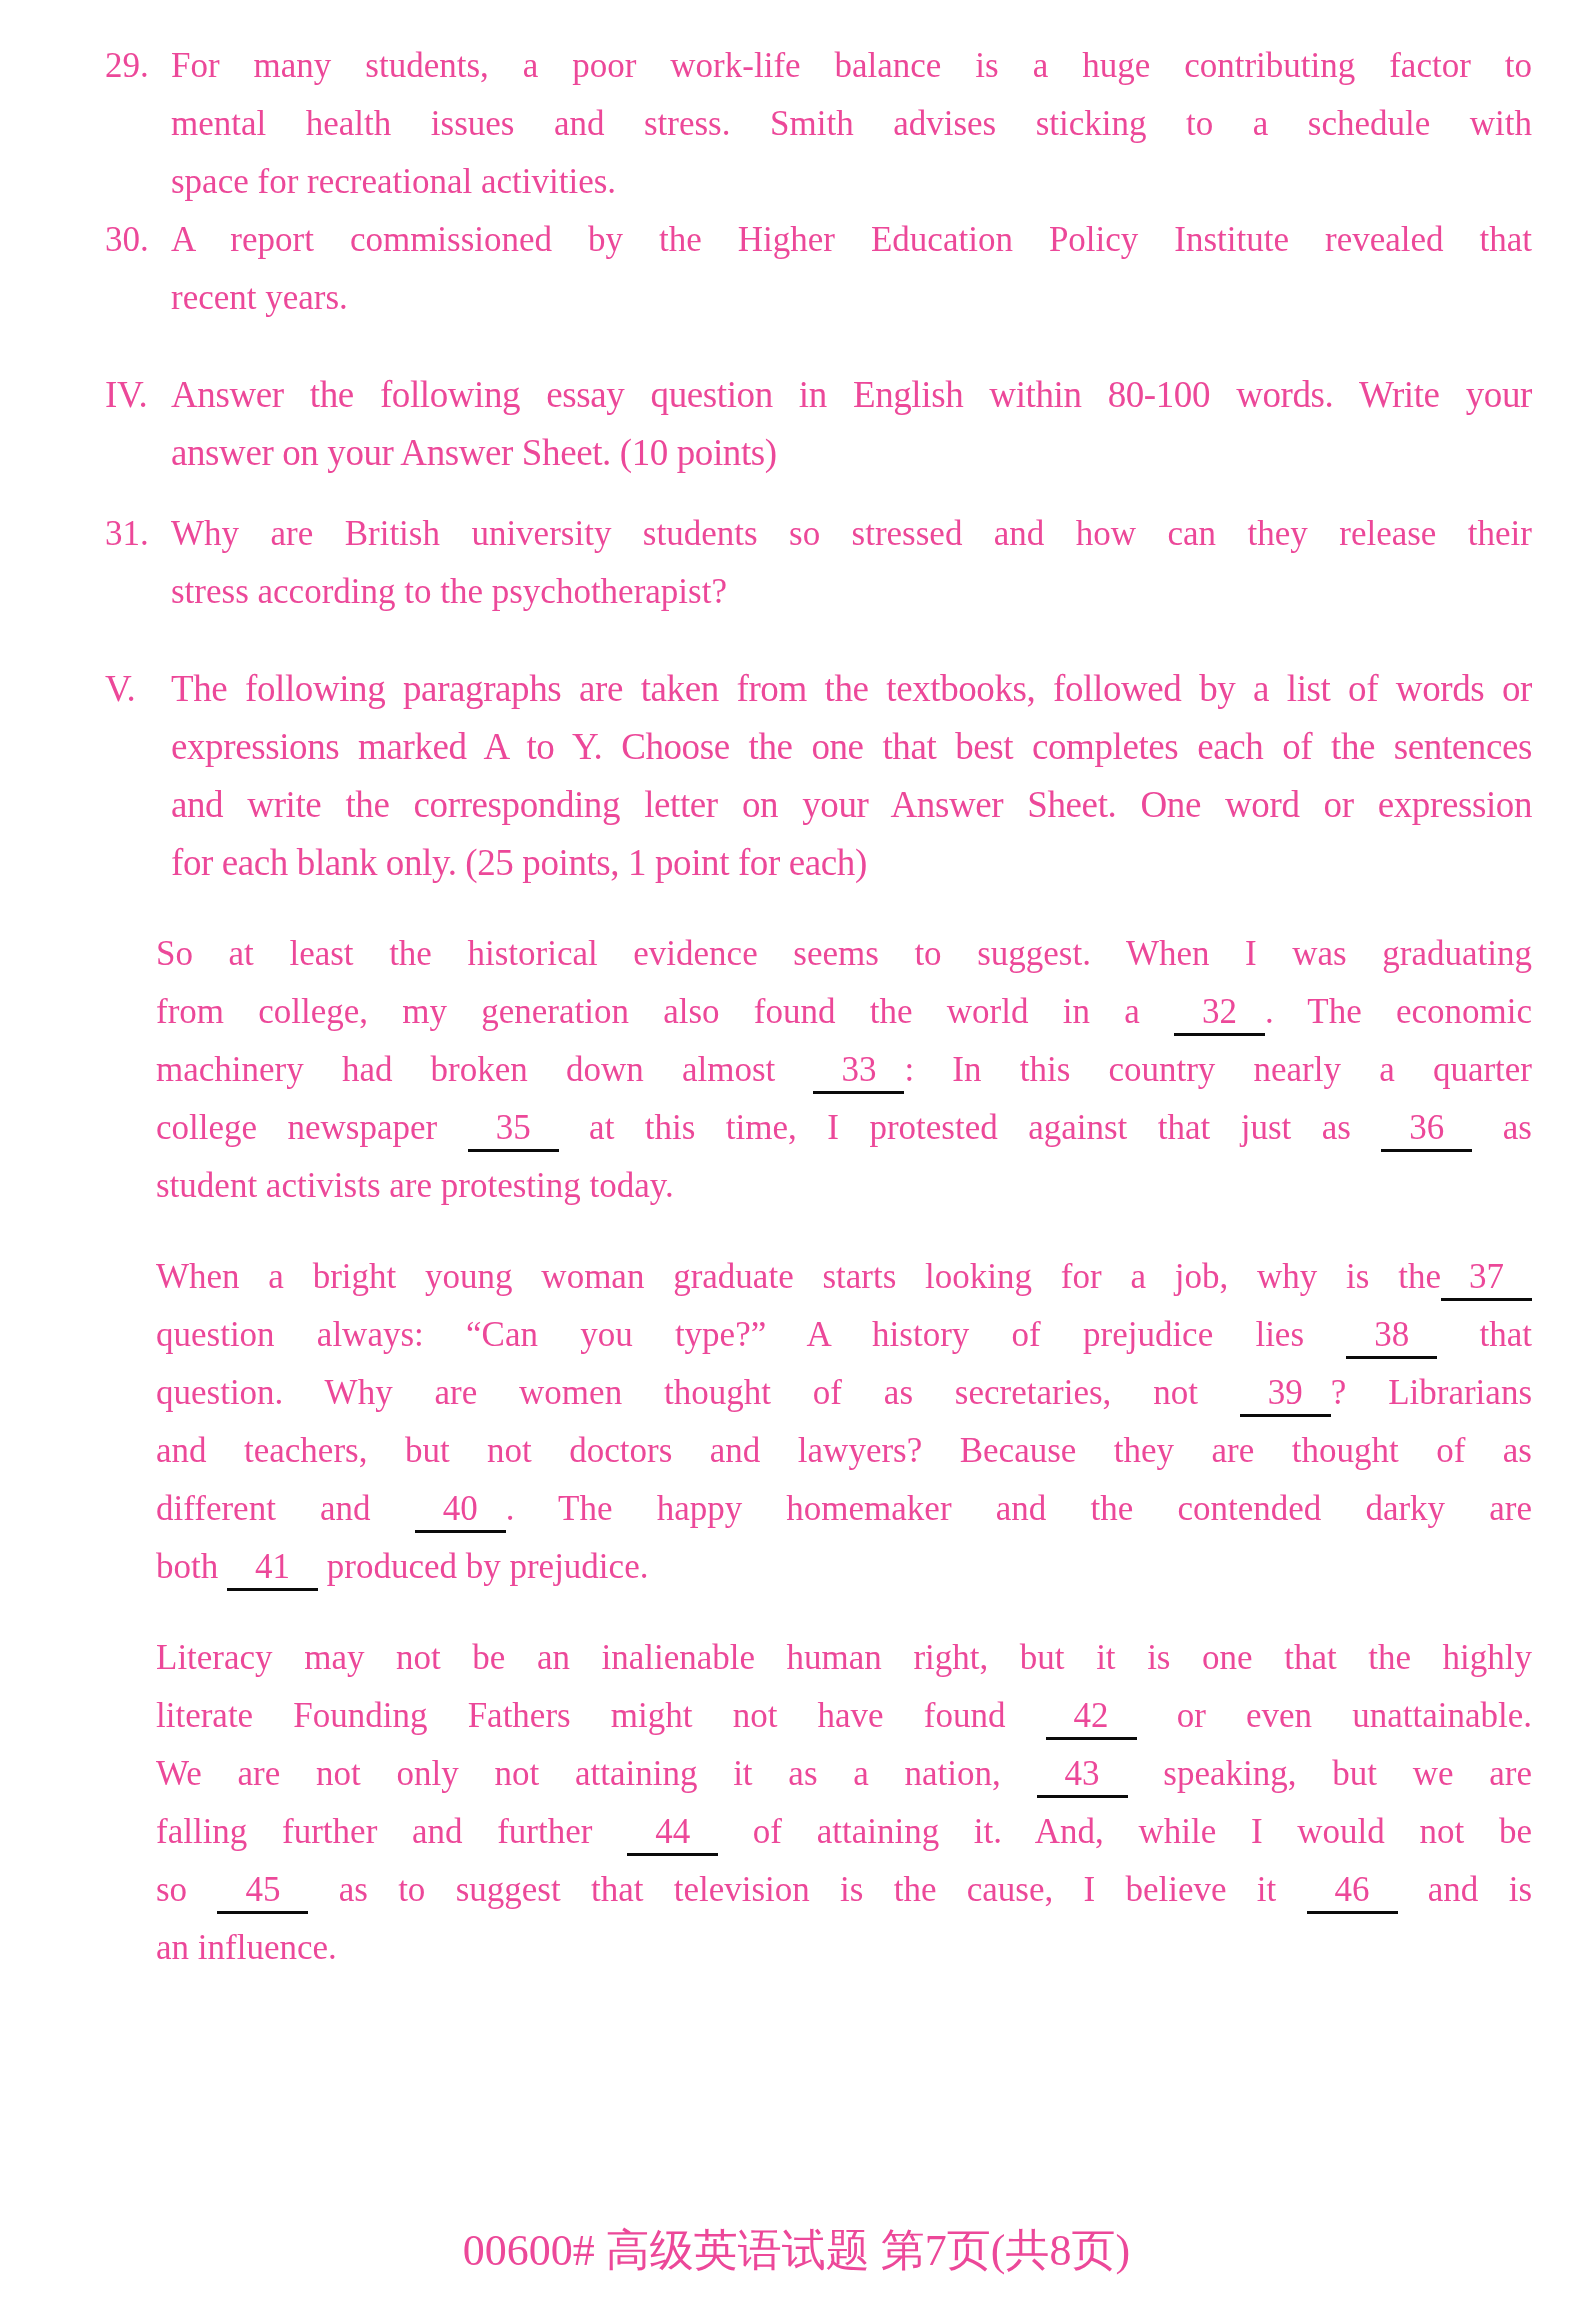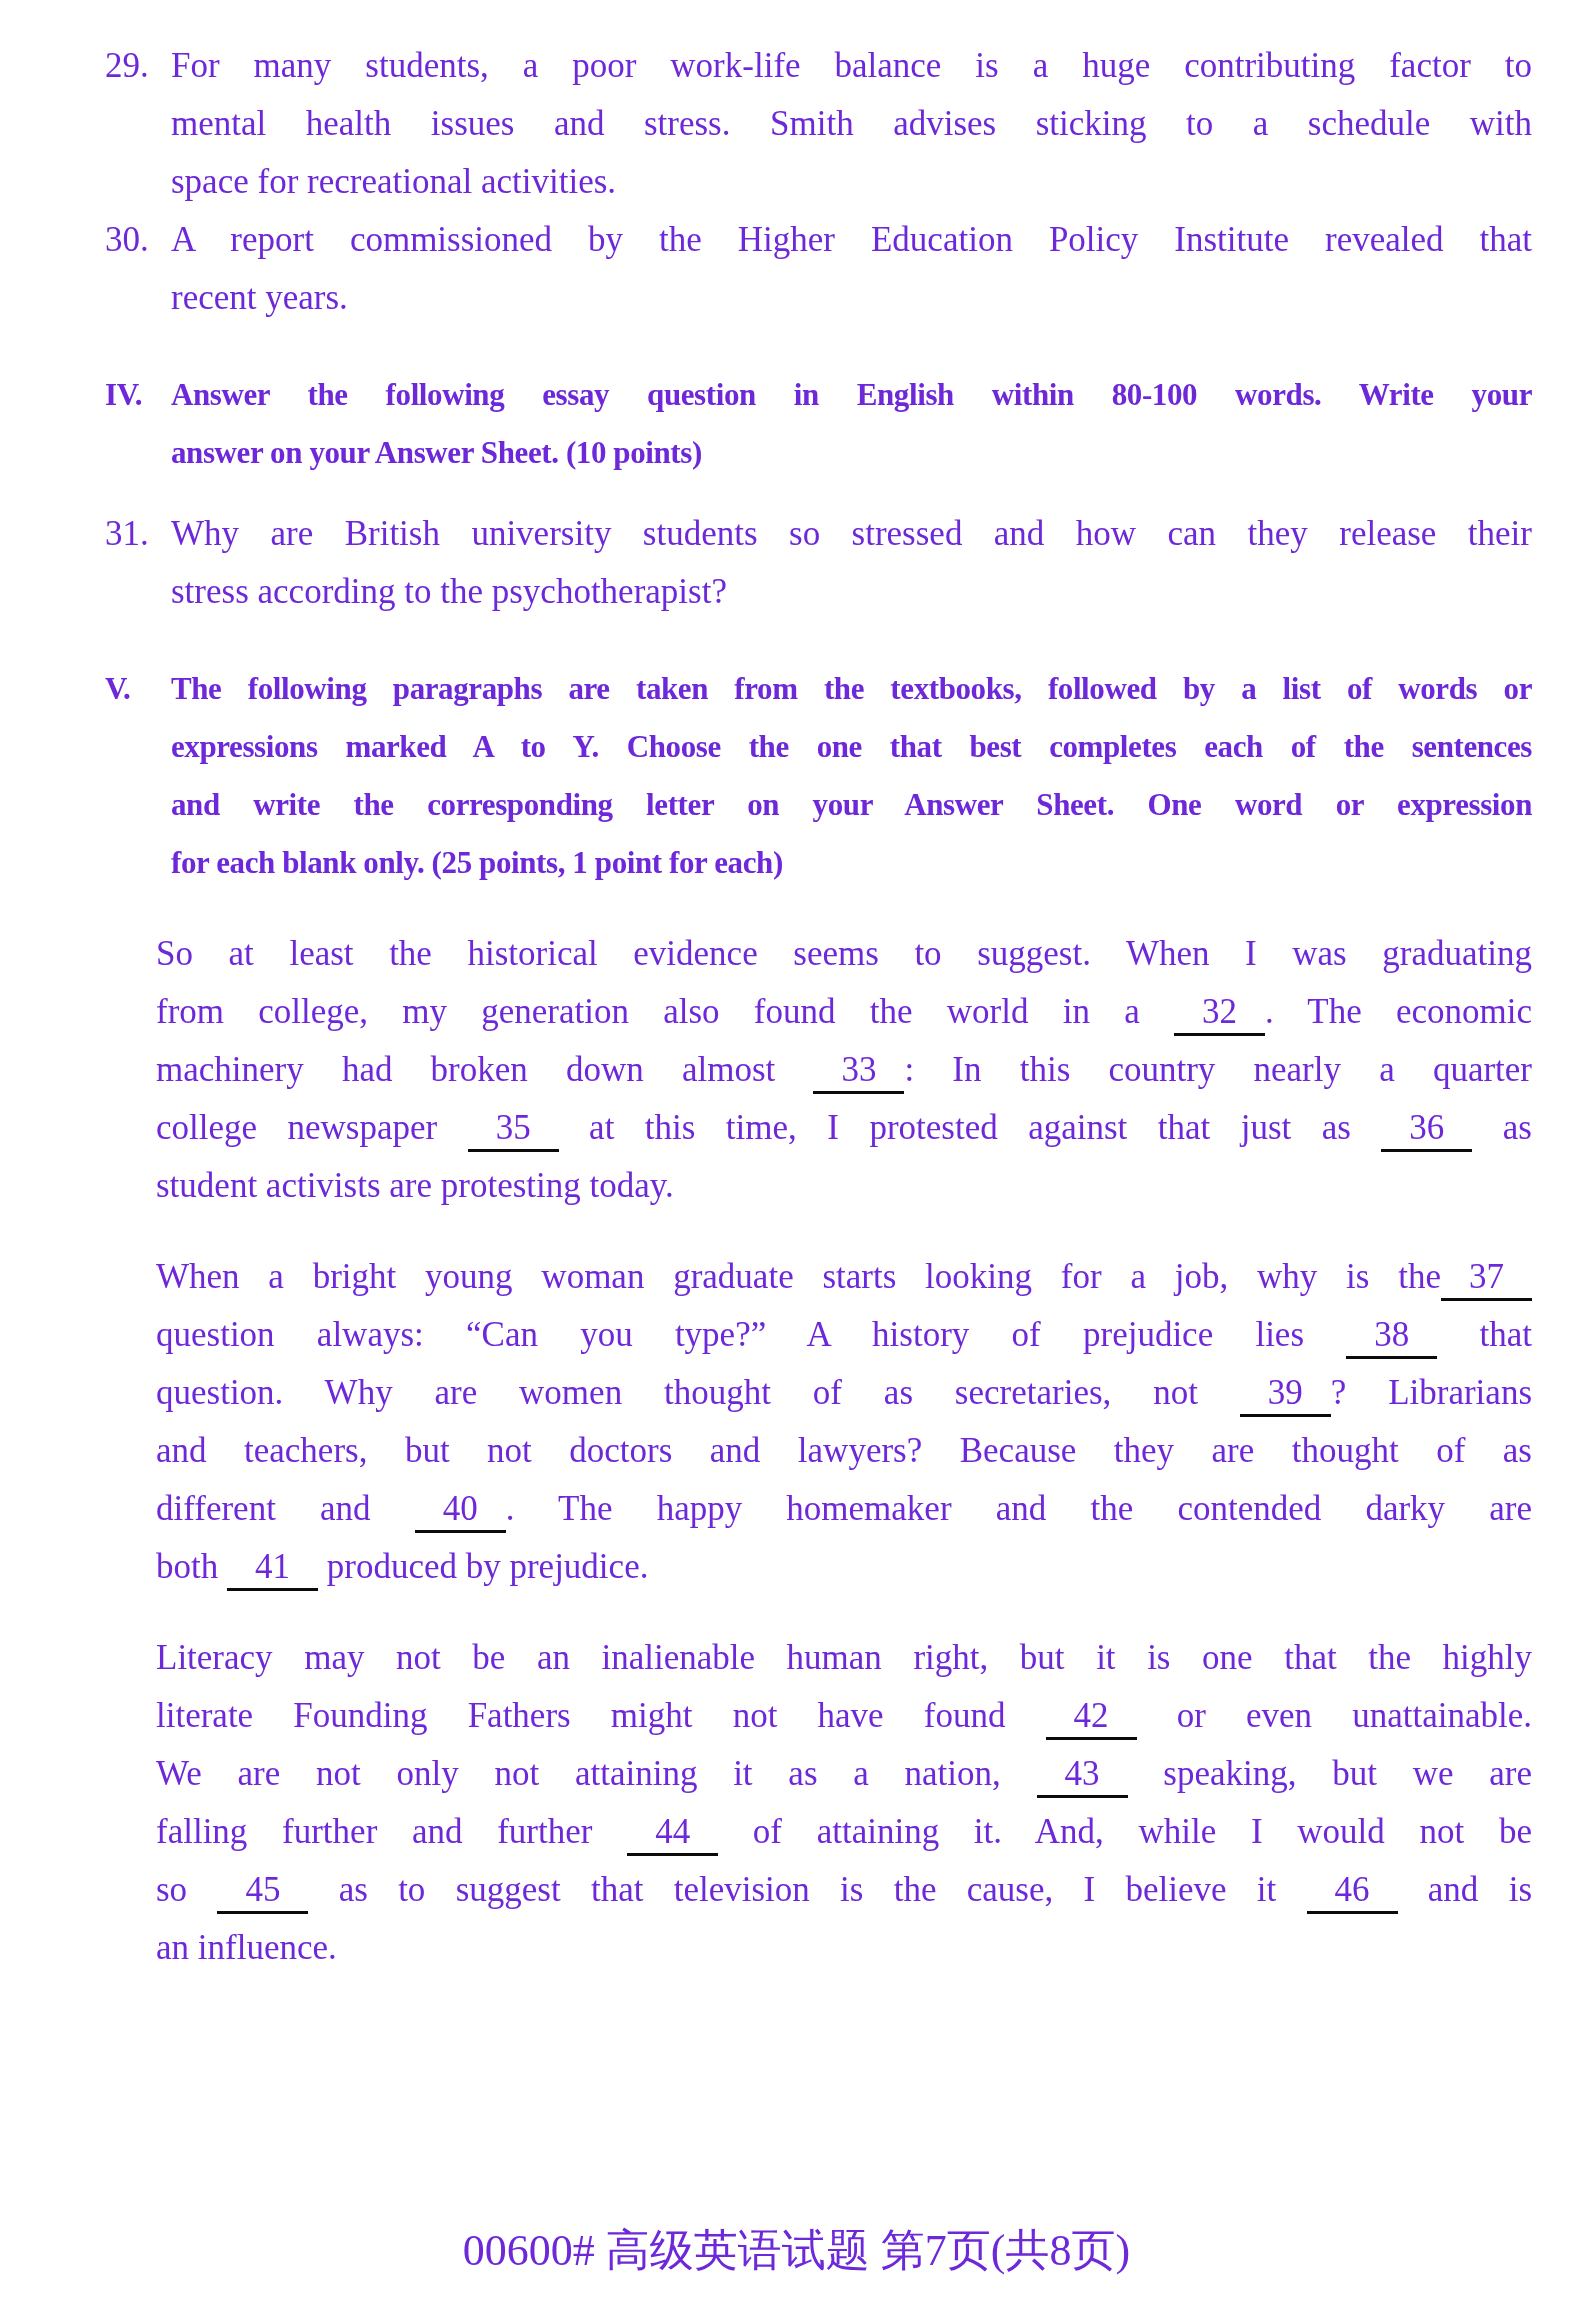--- a/index.html
+++ b/index.html
@@ -2,42 +2,42 @@
 <html style="font-size:14px"><head>
 <meta charset="utf-8">
 <style>
   html, body { margin: 0; padding: 0; background: #e8e8e8; }
   .page {
     position: relative;
     width: 1593px;
     height: 2319px;
     margin: 0 auto;
     background: #ffffff;
-    color: #6d28d9;
+    color: #ec4899;
     font-family: "Liberation Serif", "DejaVu Serif", serif;
     font-size: 35px;
     line-height: 58px;
     box-sizing: border-box;
     padding: 37px 61px 0 105px;
     display: flex;
     flex-direction: column;
     overflow: hidden;
   }
   .block { position: relative; }
   .num {
     position: absolute;
     left: 0;
     top: 0;
     white-space: nowrap;
   }
   .item > .body { margin-left: 66px; }
   .sec  > .body { margin-left: 66px; }
   .sec {
-    font-weight: bold;
-    font-size: 31px;
+    font-weight: normal;
+    font-size: 37px;
     letter-spacing: -0.4px;
   }
   .para { margin-left: 51px; }
   .line {
     text-align: justify;
     text-align-last: justify;
     white-space: normal;
   }
   .line:last-child { text-align-last: left; }
   .blank {

